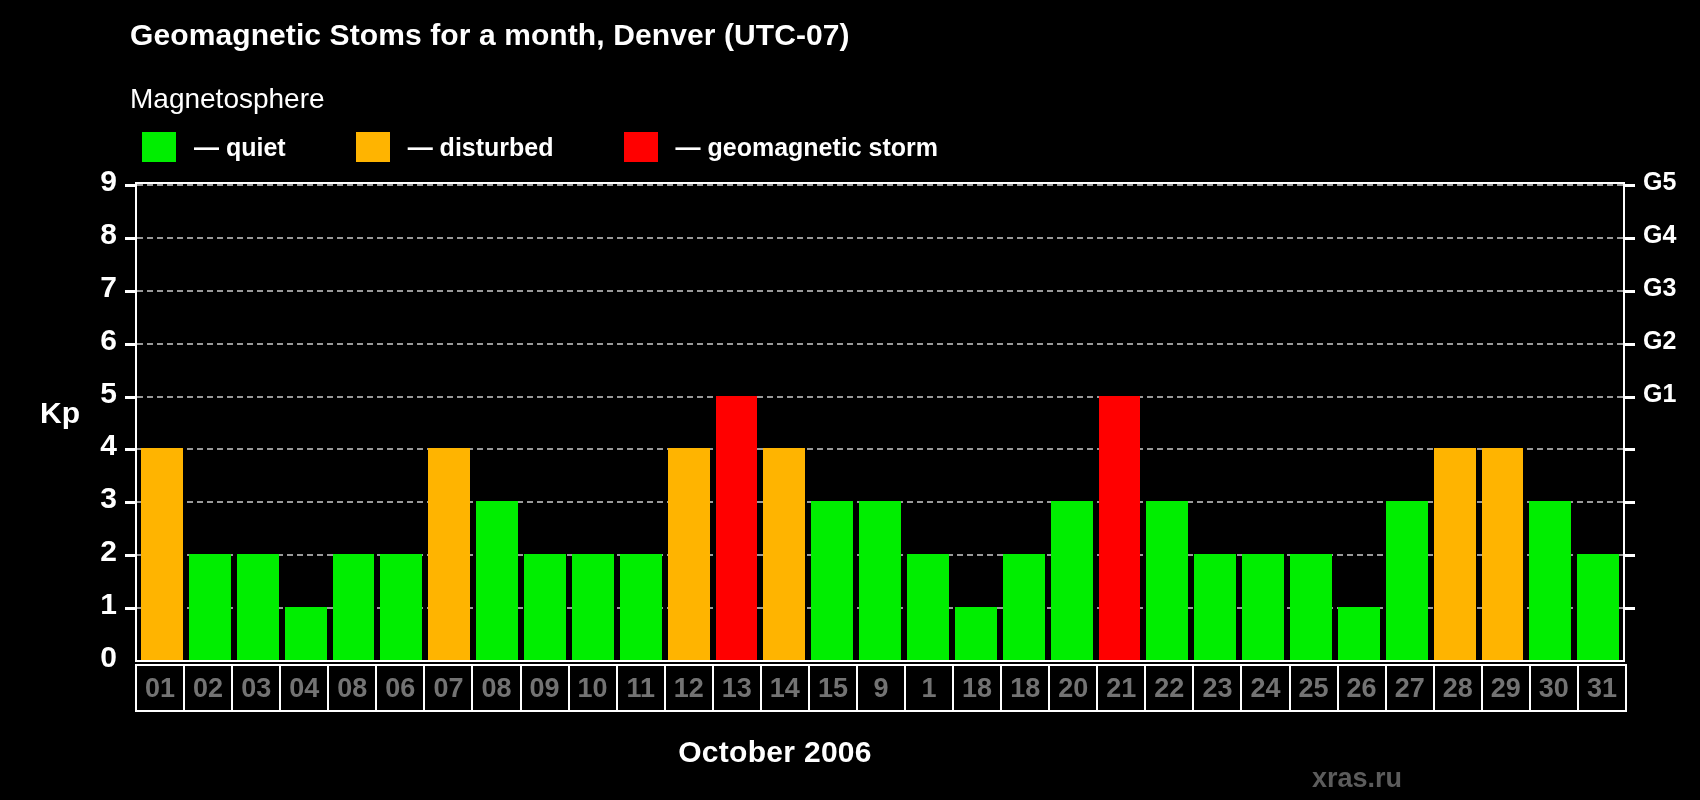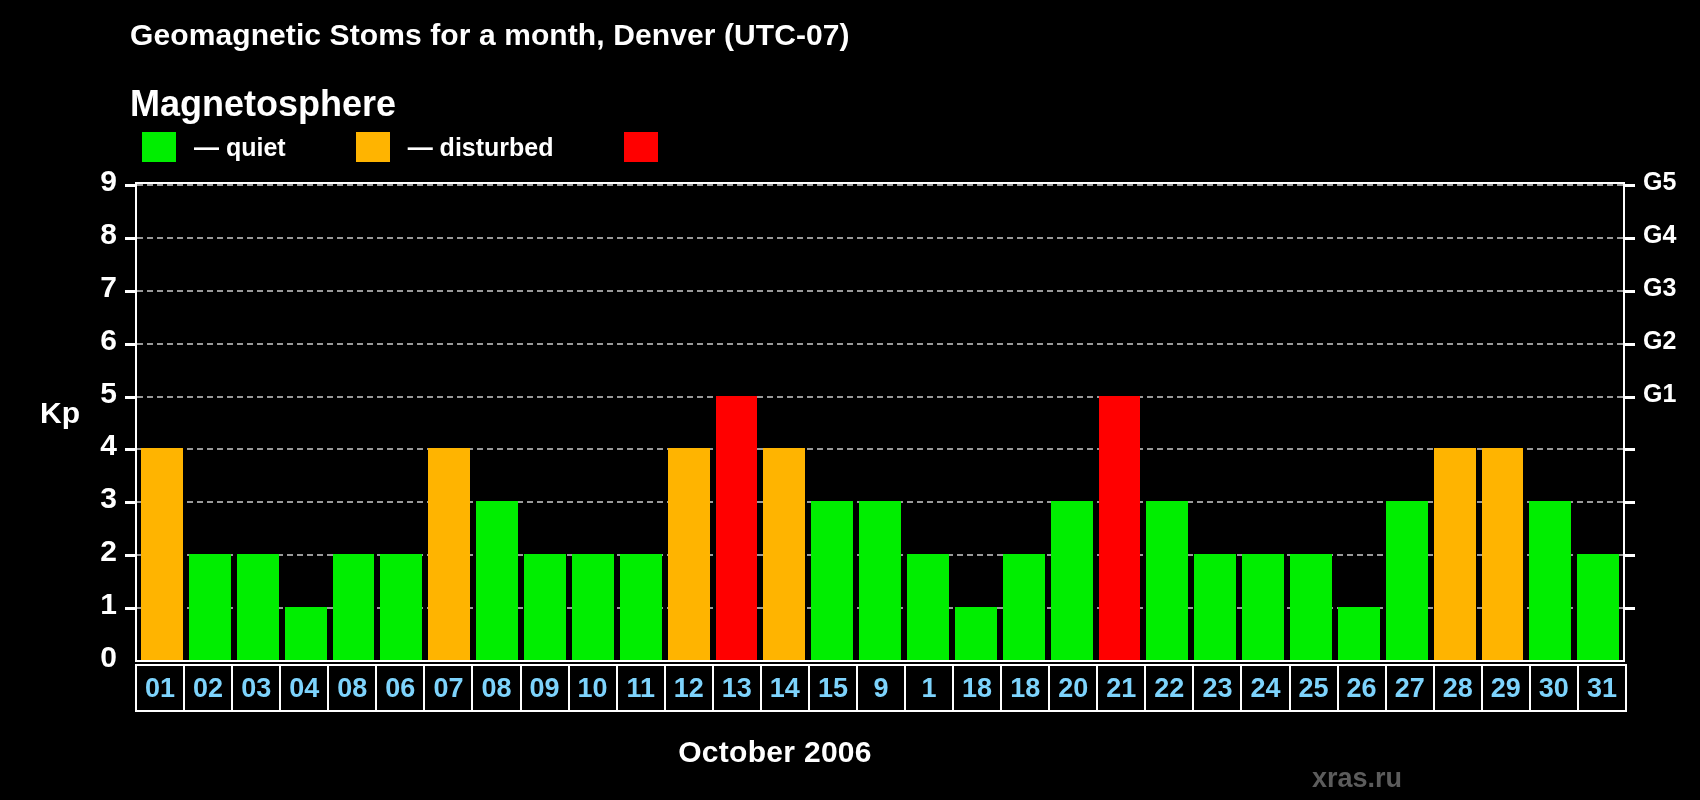--- a/index.html
+++ b/index.html
@@ -13,21 +13,21 @@
 
   
   #chart-title{
     position:absolute;left:130px;top:18px;
     font-size:30px;font-weight:bold;letter-spacing:.1px;white-space:nowrap;
   }
 
   
   #legend-heading{
     position:absolute;left:130px;top:83px;
-    font-size:36px;font-weight:bold;white-space:nowrap;
+    font-size:28px;font-weight:normal;white-space:nowrap;
   }
   #legend-row{
     position:absolute;left:130px;top:131px;height:32px;
     display:flex;align-items:center;
   }
   .legend-item{display:flex;align-items:center;margin-right:58px;white-space:nowrap;padding-left:12px;}
   .legend-swatch{width:34px;height:30px;display:inline-block;}
   .legend-text{font-size:25px;font-weight:bold;margin-left:18px;}
 
   
@@ -95,21 +95,21 @@
     width:1490px;height:48px;
     display:flex;
     box-sizing:border-box;
   }
   .day-cell{
     flex:1 1 0;
     border:2px solid #ffffff;
     margin-right:-2px;
     box-sizing:border-box;
     display:flex;align-items:center;justify-content:center;
-    font-size:27px;font-weight:bold;color:#7dd3fc;
+    font-size:27px;font-weight:bold;color:#737373;
     background:#000;
   }
 
   
   #month-label{
     position:absolute;left:0;top:735px;width:1700px;
     text-align:center;font-size:30px;font-weight:bold;
     letter-spacing:.3px;
   }
   #month-inner{display:inline-block;transform:translateX(-75px);}
@@ -133,20 +133,21 @@
       <div class="legend-item">
         <span class="legend-swatch" style="background: rgb(0, 238, 0);"></span>
         <span class="legend-text">— quiet</span>
       </div>
       <div class="legend-item">
         <span class="legend-swatch" style="background: rgb(255, 180, 0);"></span>
         <span class="legend-text">— disturbed</span>
       </div>
       <div class="legend-item">
         <span class="legend-swatch" style="background: rgb(255, 0, 0);"></span>
+        <span class="legend-text">— geomagnetic storm</span>
       </div>
     </div>
 
 
   <div id="kp-axis-label">Kp</div>
 
   <div id="plot">
     <div id="plot-inner">
       <div id="gridlines">
           <div class="gridline" style="top: 423.111px;"></div>

